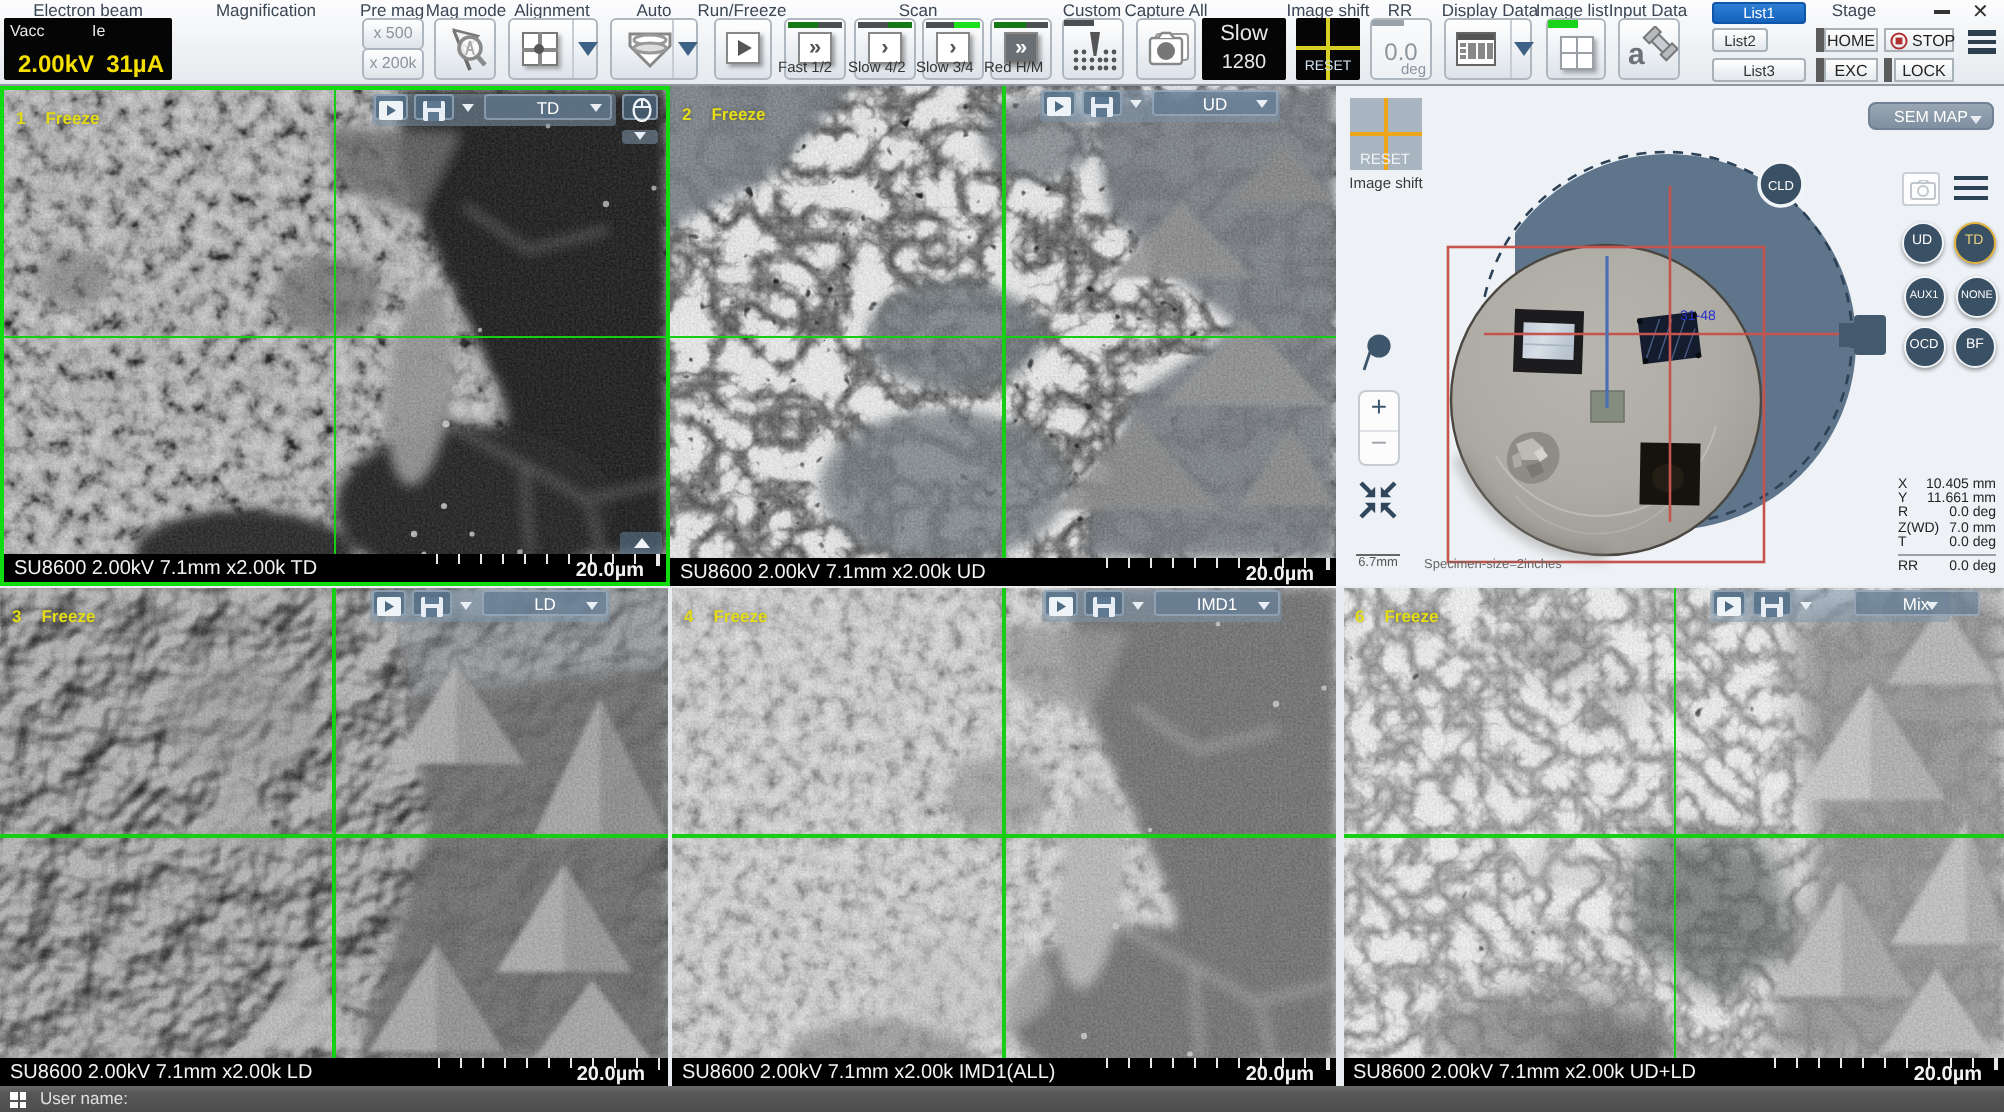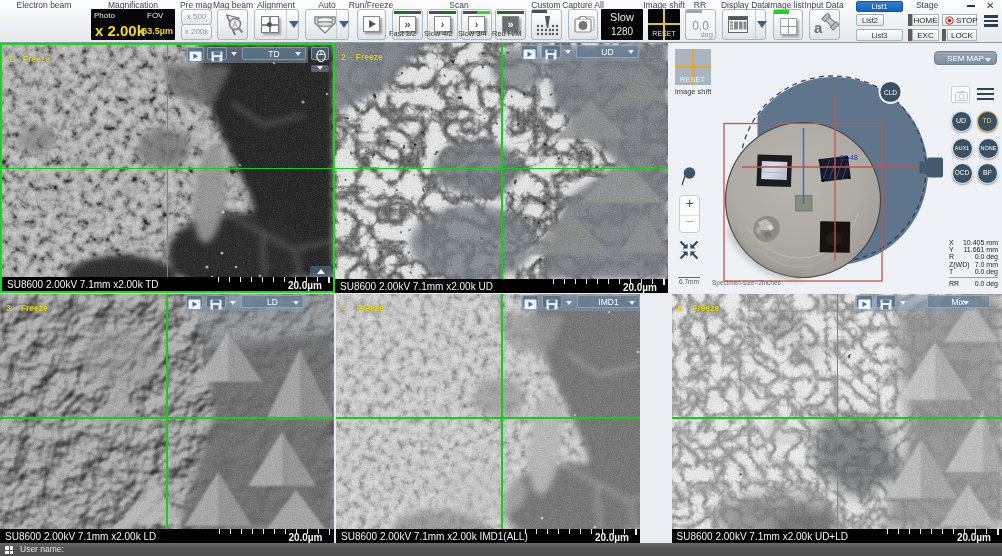--- a/index.html
+++ b/index.html
@@ -33,41 +33,41 @@
 
 #map { position:absolute; left:668px; top:43px; width:334px; height:250px; background:#eef2f6; }
 .mapbtn { position:absolute; width:21px; height:21px; border-radius:50%; background:#3a5064; border:1.5px solid #f2f5f8; box-shadow:0 1px 2px rgba(0,0,0,0.4); color:#fff; text-align:center; }
 </style>
 </head>
 <body>
 <div id="toolbar">
   <div class="glabel" style="left:44px;">Electron beam</div>
   <div class="glabel" style="left:133px;">Magnification</div>
   <div class="glabel" style="left:196px;">Pre mag</div>
-  <div class="glabel" style="left:233px;">Mag beam</div>
+  <div class="glabel" style="left:233px;">Mag mode</div>
   <div class="glabel" style="left:276px;">Alignment</div>
   <div class="glabel" style="left:327px;">Auto</div>
   <div class="glabel" style="left:371px;">Run/Freeze</div>
   <div class="glabel" style="left:459px;">Scan</div>
   <div class="glabel" style="left:546px;">Custom</div>
   <div class="glabel" style="left:583px;">Capture All</div>
   <div class="glabel" style="left:664px;">Image shift</div>
   <div class="glabel" style="left:700px;">RR</div>
   <div class="glabel" style="left:745px;">Display Data</div>
   <div class="glabel" style="left:786px;">Image list</div>
   <div class="glabel" style="left:824px;">Input Data</div>
   <div class="glabel" style="left:927px;">Stage</div>
 
-
-  <div class="blackbox" style="left:91px; width:84px;">
-    <div class="abs" style="left:3px;top:2px;font-size:8px;">Photo</div>
-    <div class="abs" style="left:56px;top:2px;font-size:8px;">FOV</div>
-    <div class="abs ylw" style="left:4px;top:13px;font-size:15px;font-weight:bold;">x 2.00k</div>
-    <div class="abs ylw" style="right:2px;bottom:4px;font-size:9px;font-weight:bold;">63.5µm</div>
-  </div>
+  <div class="blackbox" style="left:2px; width:84px;">
+    <div class="abs" style="left:3px;top:2px;font-size:8px;">Vacc</div>
+    <div class="abs" style="left:44px;top:2px;font-size:8px;">Ie</div>
+    <div class="abs ylw" style="left:7px;top:16px;font-size:12px;font-weight:bold;">2.00kV</div>
+    <div class="abs ylw" style="right:4px;top:16px;font-size:12px;font-weight:bold;">31µA</div>
+  </div>
+
 
   <div class="btn" style="left:181px; width:31px; height:16px; color:#8c949c; font-size:8px; text-align:center; line-height:14px;">x 500</div>
   <div class="btn" style="left:181px; top:24px; width:31px; height:16px; color:#8c949c; font-size:8px; text-align:center; line-height:14px;">x 200k</div>
 
   <div class="btn" style="left:217px; width:31px;">
     <svg class="abs" style="left:4px;top:3px;" width="23" height="25" viewBox="0 0 23 25">
       <path d="M5 2 L13 22" stroke="#6a6a6a" stroke-width="1.8"></path>
       <path d="M5 2 L17 5 L12 11 L7.5 8 Z" fill="#f2f2f2" stroke="#777" stroke-width="1.2"></path>
       <circle cx="13" cy="11" r="5.5" fill="#fafafa" fill-opacity="0.85" stroke="#8a8a8a" stroke-width="1.8"></circle>
       <path d="M17 15.5 L20.5 19.5" stroke="#8a8a8a" stroke-width="2.4"></path>
@@ -484,21 +484,21 @@
         <i style="left:66px;"></i>
         <i style="left:77px;"></i>
         <i style="left:88px;"></i>
         <i style="left:99px;"></i>
         <i style="left:110px;width:1.5px;height:6px;"></i>
       </div>
     <div class="um">20.0µm</div>
   </div>
 </div>
 
-<div class="panel" style="left:336px;top:293.5px;width:304px;height:249.5px;">
+<div class="panel" style="left:336px;top:293.5px;width:332px;height:249.5px;">
   <svg width="332" height="236" style="position:absolute;left:0;top:0;">
     <defs>
       <filter id="sp4" x="0" y="0" width="100%" height="100%" color-interpolation-filters="sRGB">
         <feTurbulence type="fractalNoise" baseFrequency="0.13" numOctaves="3" seed="57" result="t"></feTurbulence>
         <feColorMatrix in="t" type="matrix" values="1 0 0 0 0  1 0 0 0 0  1 0 0 0 0  0 0 0 0 1"></feColorMatrix>
         <feComponentTransfer>
           <feFuncR type="table" tableValues="0.3 0.56 0.72 0.84 0.89 0.93 0.97"></feFuncR>
           <feFuncG type="table" tableValues="0.3 0.56 0.72 0.84 0.89 0.93 0.97"></feFuncG>
           <feFuncB type="table" tableValues="0.3 0.56 0.72 0.84 0.89 0.93 0.97"></feFuncB>
         </feComponentTransfer>

